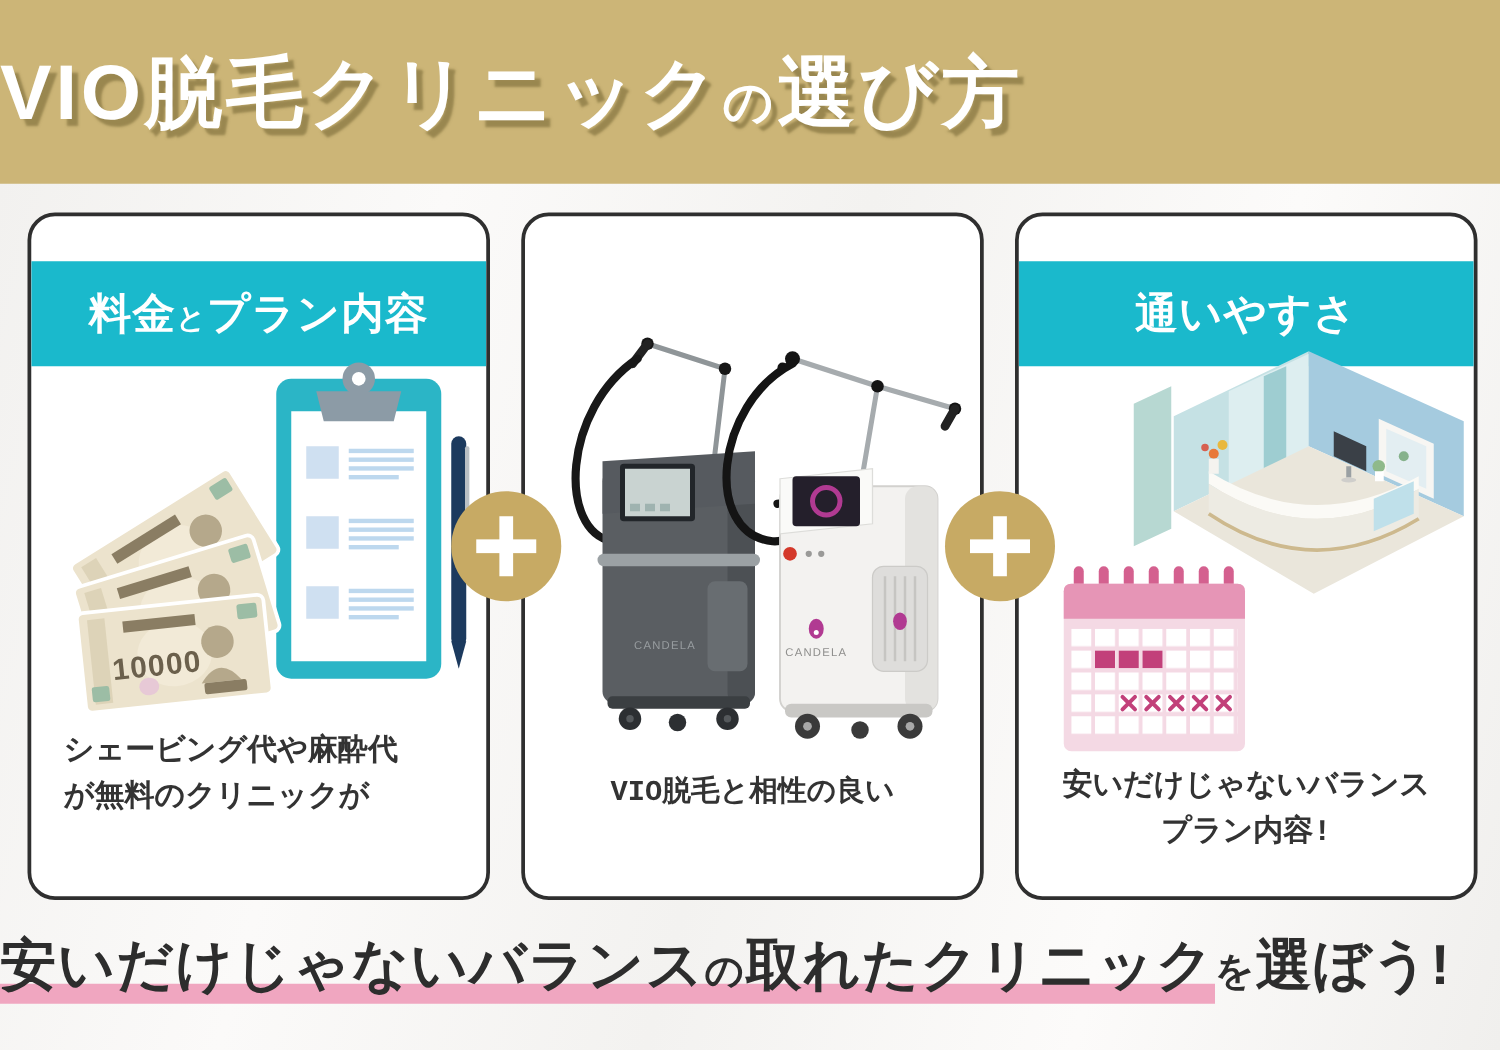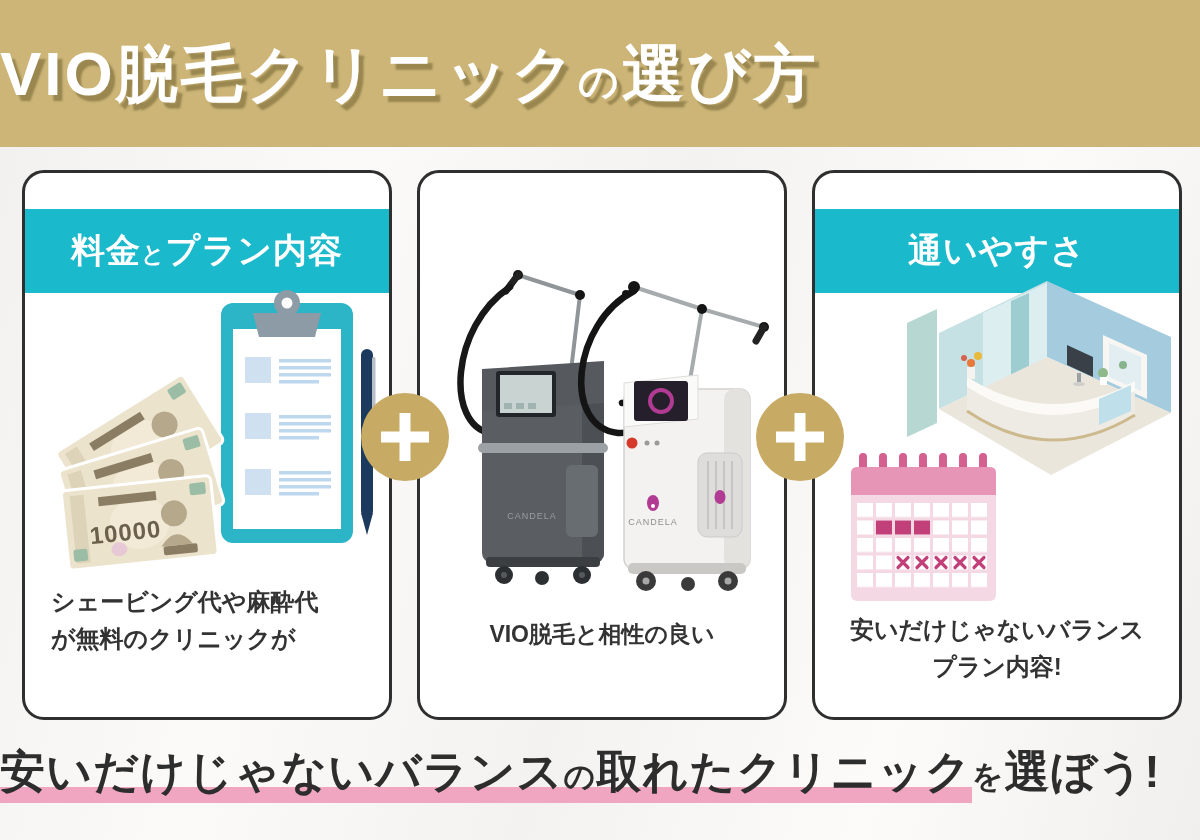--- a/index.html
+++ b/index.html
@@ -37,21 +37,21 @@
     background:#1ab9cc;
     display:flex; align-items:center; justify-content:center;margin-top:36px;
   }
   .card-header-label {
     color:#fff; font-weight:bold; font-size:34px; letter-spacing:1px; white-space:nowrap;
   }
   .card-header-label .small { font-size:23px; }
   .illus { position:absolute; left:0; top:84px; width:370px; display:block; }
   .caption {
     position:absolute; left:22px; right:22px;
-    color:#333333; font-weight:bold; font-size:24px; line-height:1.55;
+    color:#333333; font-weight:bold; font-size:24px; line-height:1.55;font-family:Liberation Mono, monospace;
   }
   .c1 .caption { top:410px; text-align:left; left:26px; }
   .c2 .caption { top:444px; text-align:center; font-size:23px; left:8px; right:8px; }
   .c3 .caption { top:438px; text-align:center; }
   
   .plus {
     position:absolute; top:393px; width:88px; height:88px; border-radius:50%;
     background:#c7aa64; z-index:5;
   }
   .plus.p1 { left:361px; } .plus.p2 { left:756px; }

